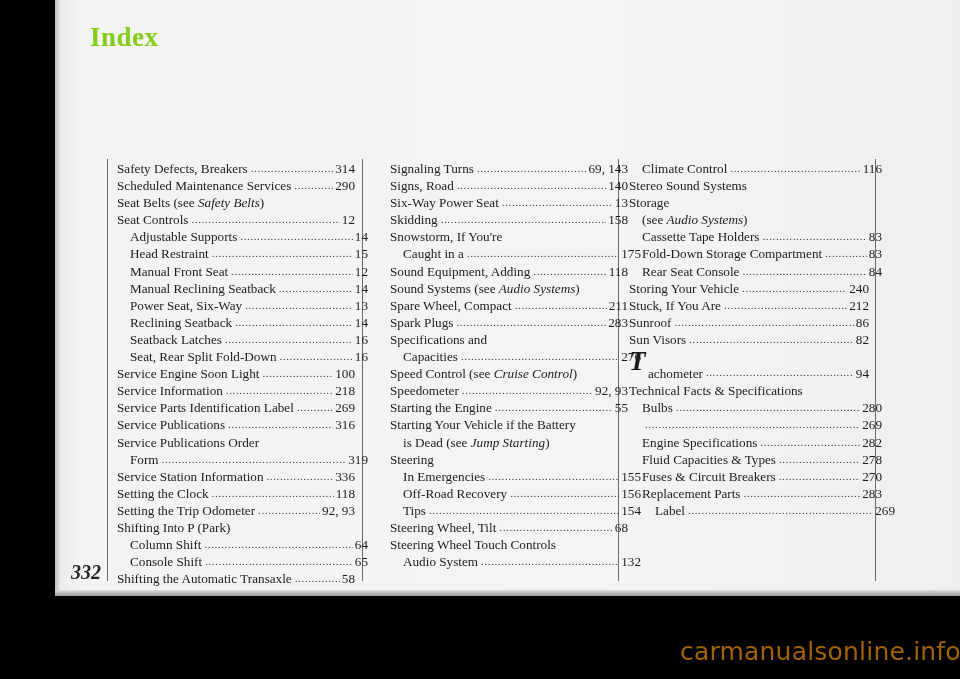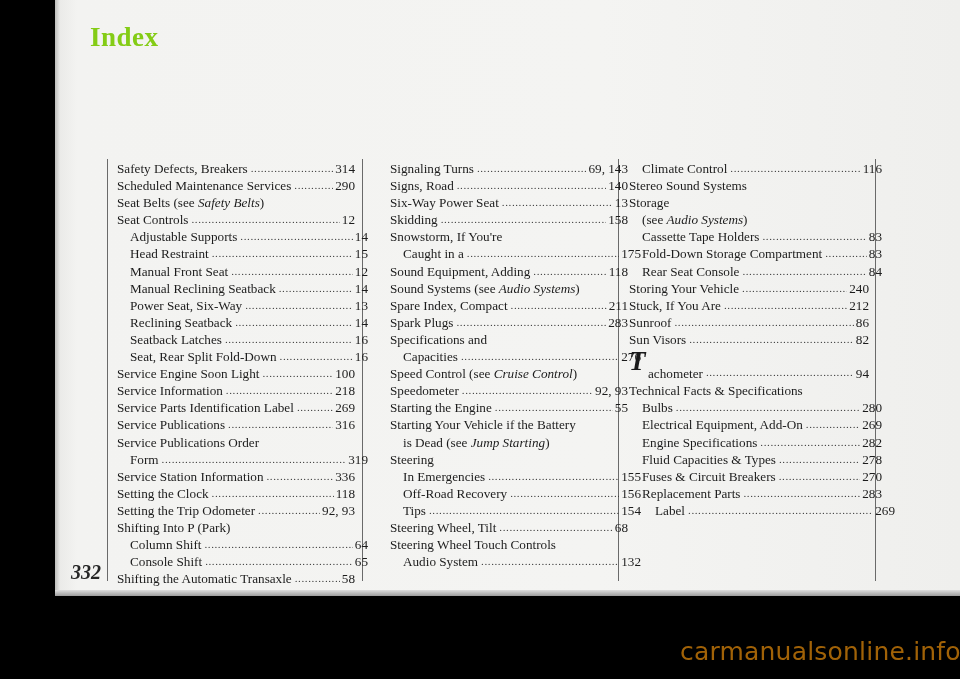--- a/index.html
+++ b/index.html
@@ -348,21 +348,21 @@
       <div class="entry">
         <span class="entry-label">Sound Equipment, Adding</span>
         <span class="leader"></span>
         <span class="entry-page">118</span>
       </div>
       <div class="entry no-leader">
         <span class="entry-label">Sound Systems (see <span class="it">Audio Systems</span>)</span>
         <span class="entry-page"></span>
       </div>
       <div class="entry">
-        <span class="entry-label">Spare Index, Compact</span>
+        <span class="entry-label">Spare Wheel, Compact</span>
         <span class="leader"></span>
         <span class="entry-page">211</span>
       </div>
       <div class="entry">
         <span class="entry-label">Spark Plugs</span>
         <span class="leader"></span>
         <span class="entry-page">283</span>
       </div>
       <div class="entry no-leader">
         <span class="entry-label">Specifications and</span>
@@ -494,21 +494,20 @@
       <div class="entry no-leader">
         <span class="entry-label">Technical Facts &amp; Specifications</span>
         <span class="entry-page"></span>
       </div>
       <div class="entry indent-1">
         <span class="entry-label">Bulbs</span>
         <span class="leader"></span>
         <span class="entry-page">280</span>
       </div>
       <div class="entry indent-1">
-        <span class="entry-label">Electrical Equipment, Add-On</span>
         <span class="leader"></span>
         <span class="entry-page">269</span>
       </div>
       <div class="entry indent-1">
         <span class="entry-label">Engine Specifications</span>
         <span class="leader"></span>
         <span class="entry-page">282</span>
       </div>
       <div class="entry indent-1">
         <span class="entry-label">Fluid Capacities &amp; Types</span>

